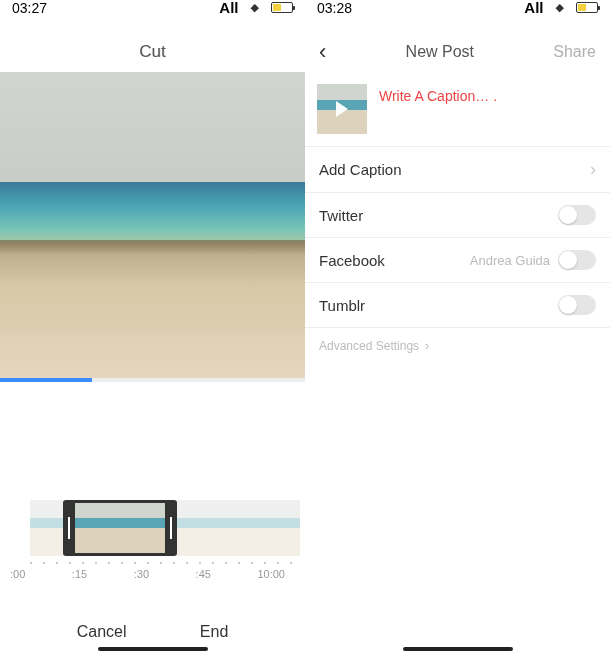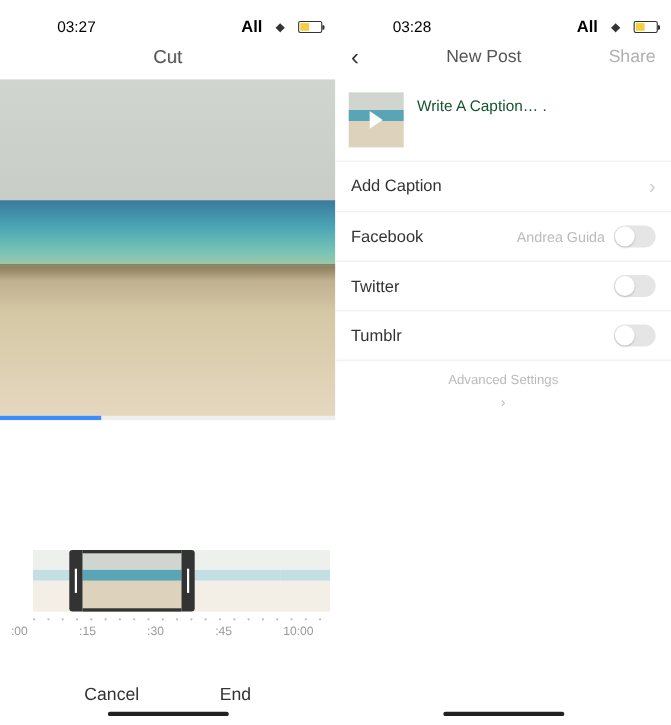--- a/index.html
+++ b/index.html
@@ -12,26 +12,25 @@
     }
     .pane {
       width: 305px;
       height: 659px;
       position: relative;
       background: #fff;
     }
     .status-bar {
       height: 30px;
       display: flex;
-      align-items: flex-start;
+      align-items: flex-end;
       justify-content: space-between;
       padding: 16px 12px;
       font-size: 14px;
       color: #000;
-      margin-left: 40px;
     }
     .status-right {
       display: flex;
       align-items: center;
       gap: 12px;
     }
     .all-text { font-weight: 600; font-size: 15px; }
     .wifi-icon { font-size: 11px; color: #333; }
     .battery {
       width: 22px; height: 11px;
@@ -219,21 +218,21 @@
       position: absolute;
       top: 50%; left: 50%;
       transform: translate(-50%, -50%);
       width: 0; height: 0;
       border-left: 12px solid rgba(255,255,255,0.95);
       border-top: 8px solid transparent;
       border-bottom: 8px solid transparent;
     }
     .caption-input {
       font-size: 14px;
-      color: #14532d;
+      color: #ef4444;
       padding-top: 4px;
     }
 
     .list-row {
       display: flex;
       align-items: center;
       justify-content: space-between;
       padding: 12px 14px;
       border-bottom: 1px solid #eee;
       font-size: 15px;
@@ -266,21 +265,20 @@
       border-radius: 50%;
       box-shadow: 0 1px 2px rgba(0,0,0,0.2);
     }
     .advanced {
       padding: 10px 14px;
       font-size: 12px;
       color: #bbb;
       display: flex;
       align-items: center;
       gap: 6px;
-      flex-direction: column;
     }
     .adv-chevron { font-size: 13px; }
   </style>
 </head>
 <body>
 
 <div class="pane">
   <div class="status-bar">
     <span>03:27</span>
     <div class="status-right">
@@ -412,37 +410,37 @@
     </div>
     <div class="caption-input">Write A Caption… .</div>
   </div>
 
   <div class="list-row">
     <span>Add Caption</span>
     <span class="chevron-right">›</span>
   </div>
 
   <div class="list-row">
+    <span>Twitter</span>
+    <div class="toggle">
+        <div class="toggle-knob"></div>
+      </div>
+  </div>
+
+  <div class="list-row">
     <span>Facebook</span>
     <div class="row-right">
       <span class="username">Andrea Guida</span>
       <div class="toggle">
           <div class="toggle-knob"></div>
         </div>
     </div>
   </div>
 
   <div class="list-row">
-    <span>Twitter</span>
-    <div class="toggle">
-        <div class="toggle-knob"></div>
-      </div>
-  </div>
-
-  <div class="list-row">
     <span>Tumblr</span>
     <div class="toggle">
         <div class="toggle-knob"></div>
       </div>
   </div>
 
   <div class="advanced">
     <span>Advanced Settings</span>
     <span class="adv-chevron">›</span>
   </div>

